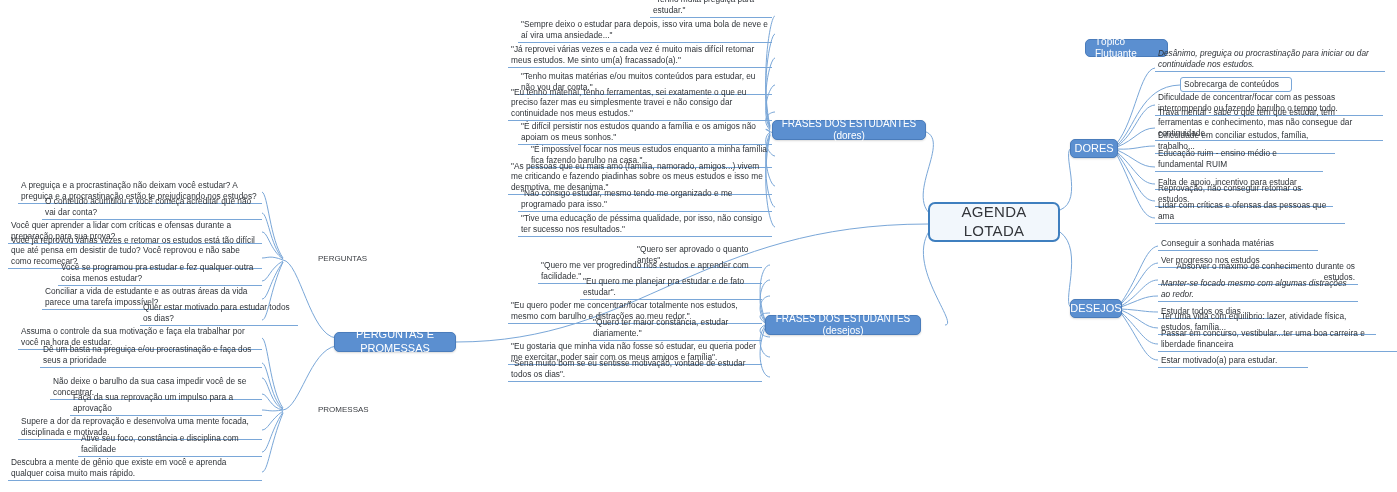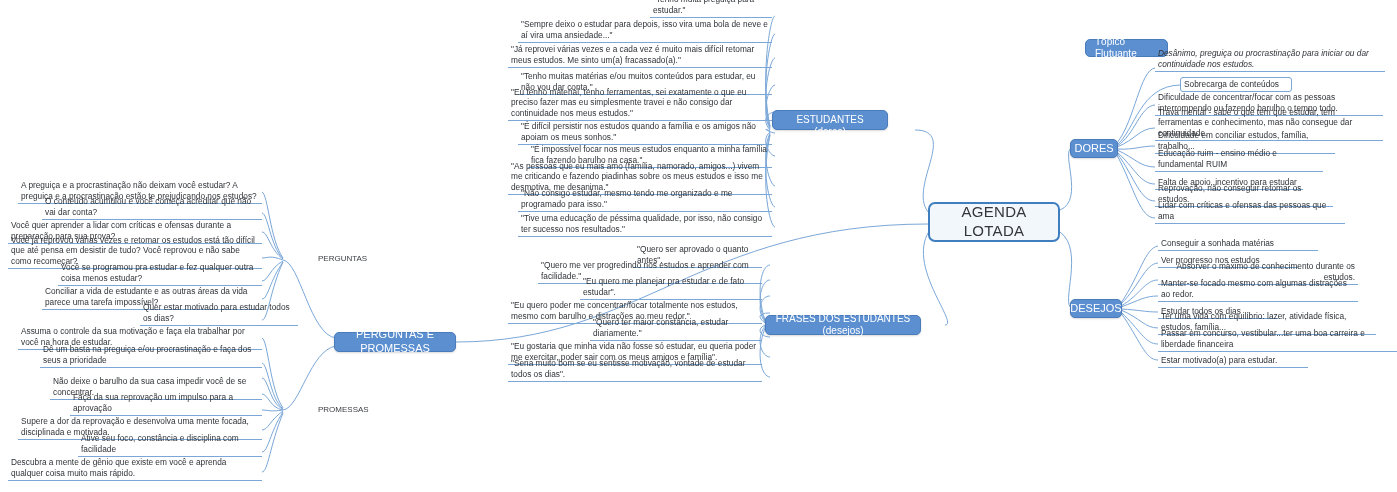--- a/index.html
+++ b/index.html
@@ -149,41 +149,41 @@
       <path d="M283 413 C270 445 268 472 262 472"></path>
     </g>
   </svg>
 
   <div class="node central" style="left:928px;top:202px;width:132px;height:40px;">AGENDA LOTADA</div>
 
   <div class="node topico" style="left:1085px;top:39px;width:83px;height:18px;">Tópico Flutuante</div>
 
   <div class="node mainbranch" style="left:1070px;top:139px;width:48px;height:19px;">DORES</div>
   <div class="node mainbranch" style="left:1070px;top:299px;width:52px;height:19px;">DESEJOS</div>
-  <div class="node mainbranch small" style="left:772px;top:110px;width:116px;height:20px;">FRASES DOS ESTUDANTES (dores)</div>
+  <div class="node mainbranch small" style="left:772px;top:120px;width:154px;height:20px;">FRASES DOS ESTUDANTES (dores)</div>
   <div class="node mainbranch small" style="left:765px;top:315px;width:156px;height:20px;">FRASES DOS ESTUDANTES (desejos)</div>
   <div class="node mainbranch" style="left:334px;top:332px;width:122px;height:20px;">PERGUNTAS E PROMESSAS</div>
 
   <div class="node lbl" style="left:283px;top:253px;width:60px;height:12px;">PERGUNTAS</div>
   <div class="node lbl" style="left:283px;top:404px;width:60px;height:12px;">PROMESSAS</div>
 
   <div class="node leaf" style="left:1155px;top:58px;width:230px;height:14px;font-style:italic;">Desânimo, preguiça ou procrastinação para iniciar ou dar continuidade nos estudos.</div>
   <div class="node leaf box" style="left:1180px;top:77px;width:112px;height:15px;">Sobrecarga de conteúdos</div>
   <div class="node leaf" style="left:1155px;top:94px;width:228px;height:22px;">Dificuldade de concentrar/focar com as pessoas interrompendo ou fazendo barulho o tempo todo.</div>
   <div class="node leaf" style="left:1155px;top:119px;width:228px;height:22px;">Trava mental - sabe o que tem que estudar, tem ferramentas e conhecimento, mas não consegue dar continuidade.</div>
   <div class="node leaf" style="left:1155px;top:140px;width:180px;height:14px;">Dificuldade em conciliar estudos, família, trabalho...</div>
   <div class="node leaf" style="left:1155px;top:158px;width:168px;height:14px;">Educação ruim - ensino médio e fundamental RUIM</div>
   <div class="node leaf" style="left:1155px;top:176px;width:148px;height:14px;">Falta de apoio, incentivo para estudar</div>
   <div class="node leaf" style="left:1155px;top:193px;width:178px;height:14px;">Reprovação, não conseguir retomar os estudos.</div>
   <div class="node leaf" style="left:1155px;top:210px;width:190px;height:14px;">Lidar com críticas e ofensas das pessoas que ama</div>
 
   <div class="node leaf" style="left:1158px;top:237px;width:160px;height:14px;">Conseguir a sonhada matérias</div>
   <div class="node leaf" style="left:1158px;top:254px;width:140px;height:14px;">Ver progresso nos estudos</div>
   <div class="node leaf" style="left:1158px;top:271px;width:200px;height:14px;text-align:right;">Absorver o máximo de conhecimento durante os estudos.</div>
-  <div class="node leaf" style="left:1158px;top:288px;width:200px;height:14px;">Manter-se focado mesmo com algumas distrações ao redor.</div>
+  <div class="node leaf" style="left:1158px;top:288px;width:200px;height:14px;font-style:italic;">Manter-se focado mesmo com algumas distrações ao redor.</div>
   <div class="node leaf" style="left:1158px;top:305px;width:120px;height:14px;">Estudar todos os dias</div>
   <div class="node leaf" style="left:1158px;top:321px;width:218px;height:14px;">Ter uma vida com equilíbrio: lazer, atividade física, estudos, família...</div>
   <div class="node leaf" style="left:1158px;top:338px;width:240px;height:14px;">Passar em concurso, vestibular...ter uma boa carreira e liberdade financeira</div>
   <div class="node leaf" style="left:1158px;top:354px;width:150px;height:14px;">Estar motivado(a) para estudar.</div>
 
   <div class="node leaf" style="left:650px;top:5px;width:122px;height:13px;">"Tenho muita preguiça para estudar."</div>
   <div class="node leaf" style="left:518px;top:22px;width:254px;height:21px;">"Sempre deixo o estudar para depois, isso vira uma bola de neve e aí vira uma ansiedade..."</div>
   <div class="node leaf" style="left:508px;top:47px;width:264px;height:21px;">"Já reprovei várias vezes e a cada vez é muito mais difícil retomar meus estudos. Me sinto um(a) fracassado(a)."</div>
   <div class="node leaf" style="left:518px;top:74px;width:254px;height:21px;">"Tenho muitas matérias e/ou muitos conteúdos para estudar, eu não vou dar conta."</div>
   <div class="node leaf" style="left:508px;top:100px;width:264px;height:21px;">"Eu tenho material, tenho ferramentas, sei exatamente o que eu preciso fazer mas eu simplesmente travei e não consigo dar continuidade nos meus estudos."</div>

